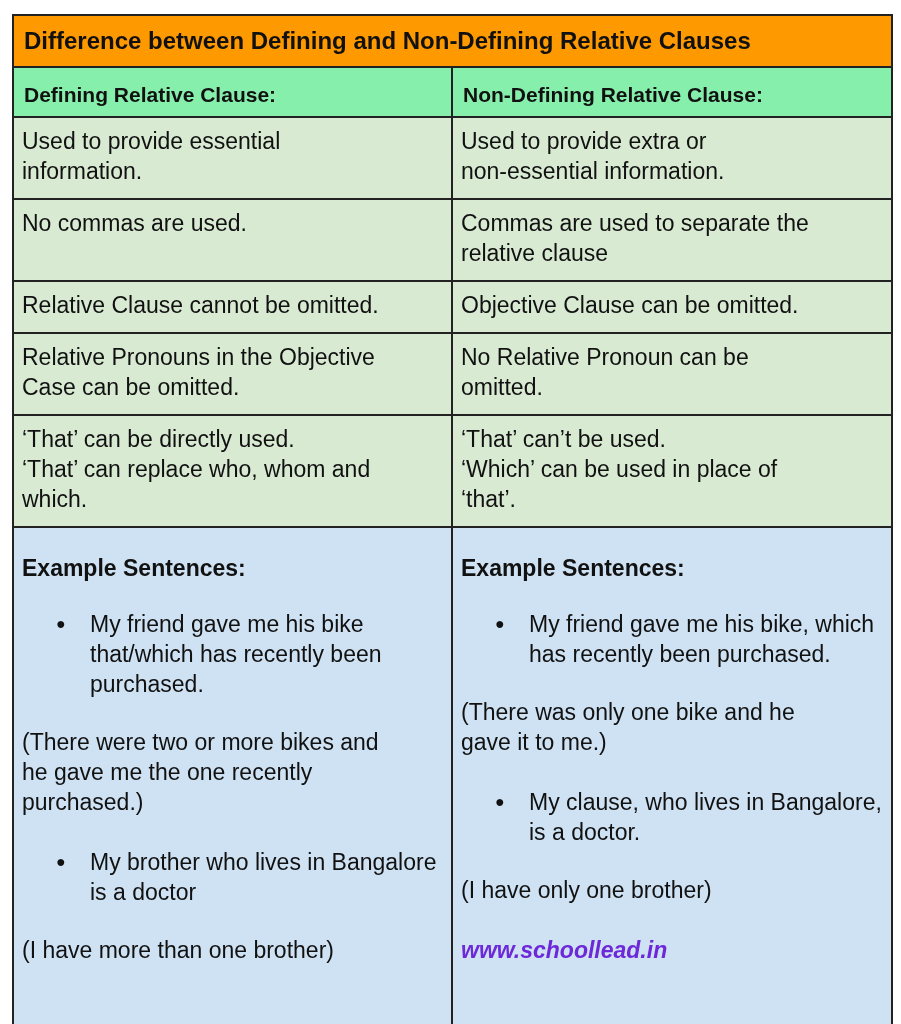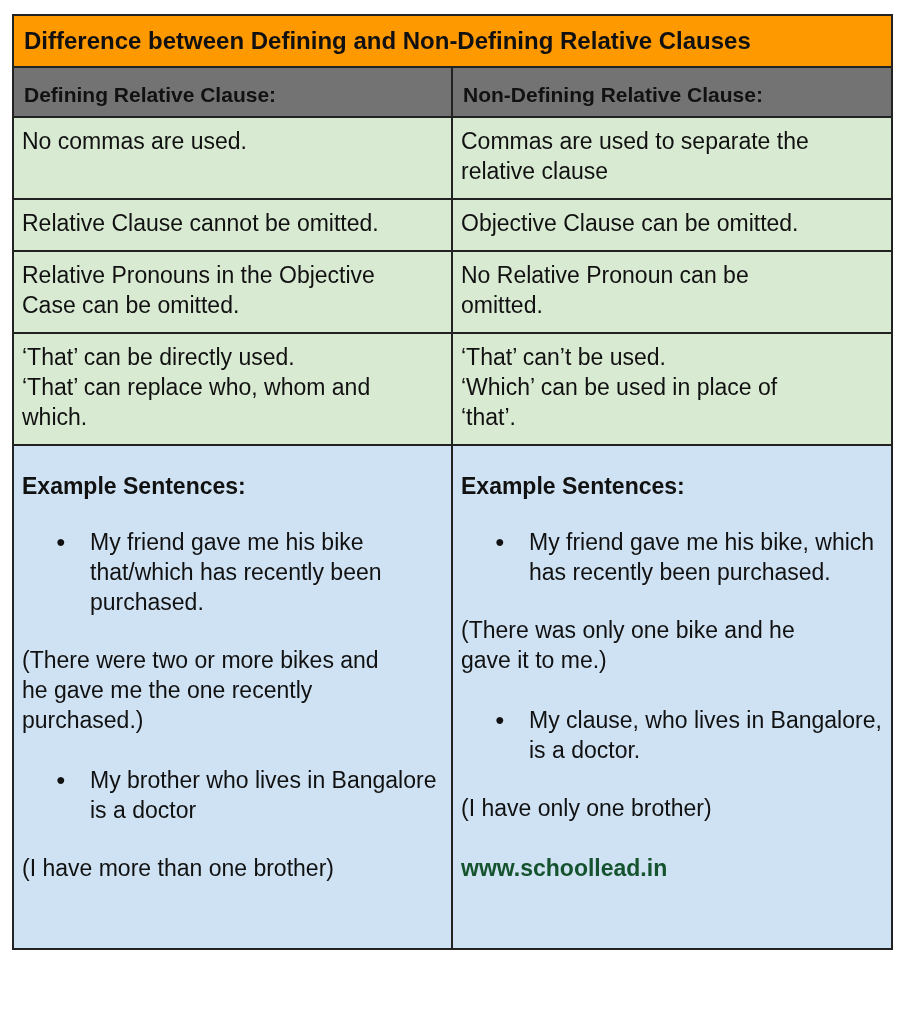--- a/index.html
+++ b/index.html
@@ -4,46 +4,52 @@
 <style>
   html, body { margin: 0; padding: 0; background: #ffffff; }
   body { width: 901px; height: 1024px; position: relative; overflow: hidden;
          font-family: "Liberation Sans", sans-serif; color: #111; }
   table.main { position: absolute; left: 12px; top: 14px; width: 879px;
                border-collapse: collapse; table-layout: fixed; }
   table.main td { border: 2px solid #222; vertical-align: top;
                   padding: 8px 8px 8px 8px; font-size: 23px; line-height: 30px; }
   .title-cell { background: #ff9900; font-weight: bold; font-size: 24px !important;
                 height: 36px; padding: 10px 8px 4px 10px !important; }
-  .hdr { background: #737373; font-weight: bold; font-size: 21px !important;
+  .hdr { background: #86efac; font-weight: bold; font-size: 21px !important;
          height: 32px; padding: 12px 8px 4px 10px !important; }
   .green { background: #d9ead3; }
   .blue { background: #cfe2f3; }
   .pre { white-space: pre-line; }
   .ex-title { font-weight: bold; margin-top: 17px; margin-bottom: 26px; }
   .bullet { display: flex; padding-left: 34px; margin-bottom: 28px; }
   .bullet .dot { width: 34px; flex: none; font-size: 16px; line-height: 30px; }
   .note { margin-bottom: 30px; white-space: pre-line; }
-  .link { color: #14532d; font-weight: bold; }
+  .link { color: #6d28d9; font-weight: bold; font-style: italic; }
 </style>
 </head>
 <body>
 
 <table class="main">
   <colgroup>
       <col style="width:439px">
       <col style="width:440px">
     </colgroup>
   <tbody>
       <tr>
     <td colspan="2" class="title-cell">Difference between Defining and Non-Defining Relative Clauses</td>
   </tr>
   <tr>
     <td class="hdr">Defining Relative Clause:</td>
     <td class="hdr">Non-Defining Relative Clause:</td>
+  </tr>
+  <tr>
+    <td class="green pre" style="height:64px">Used to provide essential
+information.</td>
+    <td class="green pre">Used to provide extra or
+non-essential information.</td>
   </tr>
   <tr>
     <td class="green pre" style="height:64px">No commas are used.</td>
     <td class="green pre">Commas are used to separate the
 relative clause</td>
   </tr>
   <tr>
     <td class="green pre" style="height:34px">Relative Clause cannot be omitted.</td>
     <td class="green pre">Objective Clause can be omitted.</td>
   </tr>

